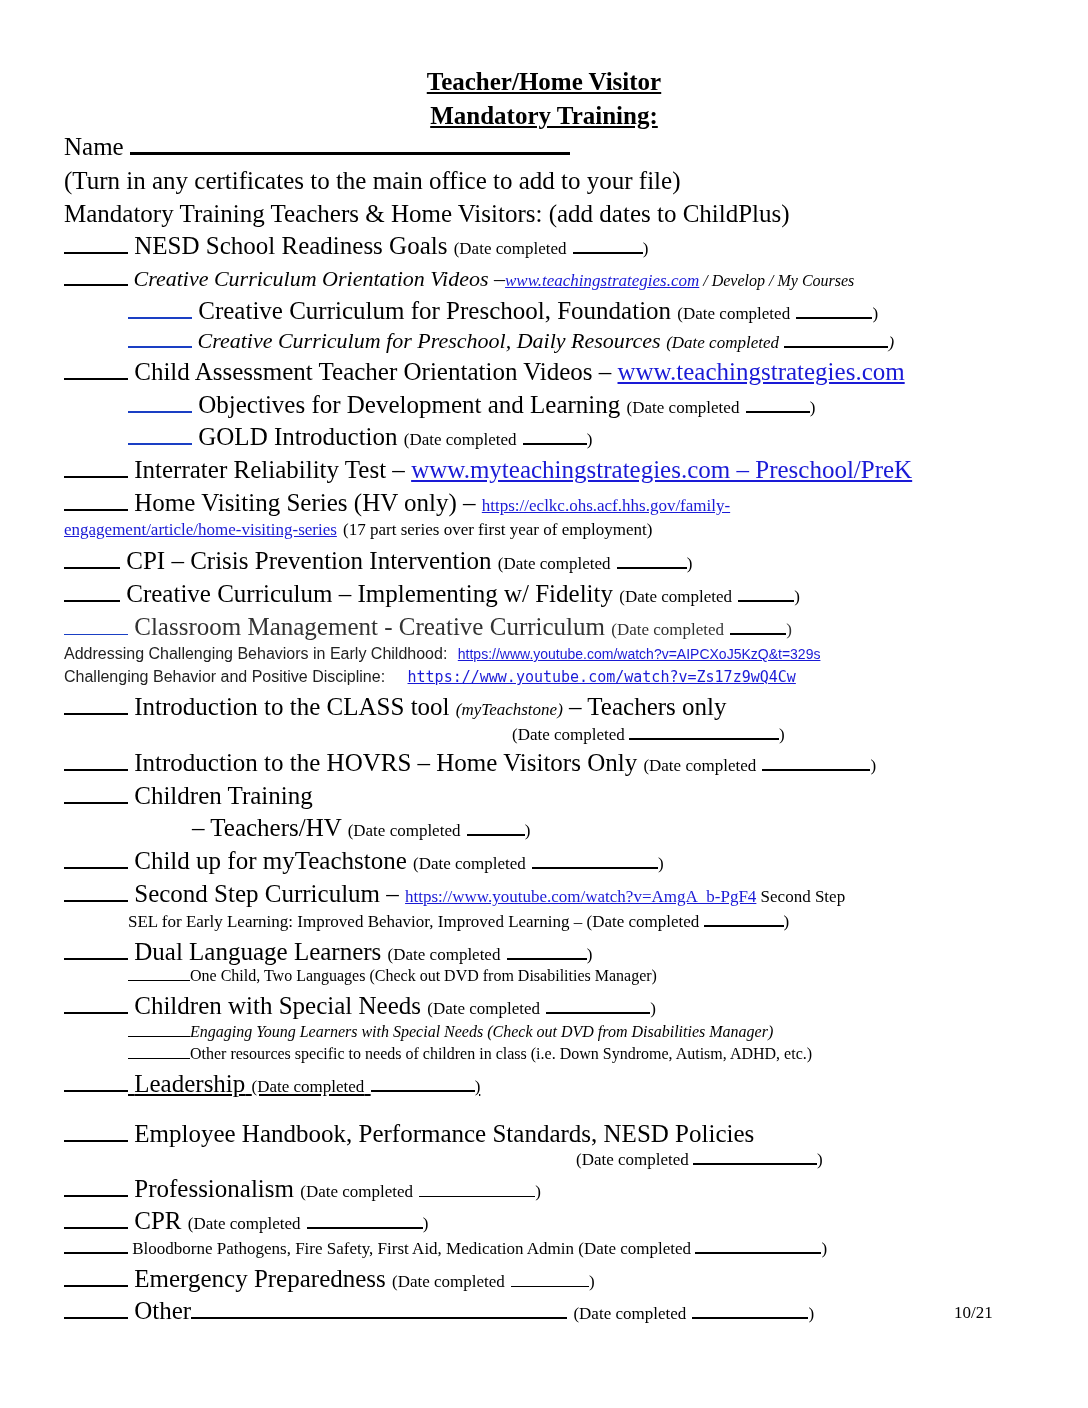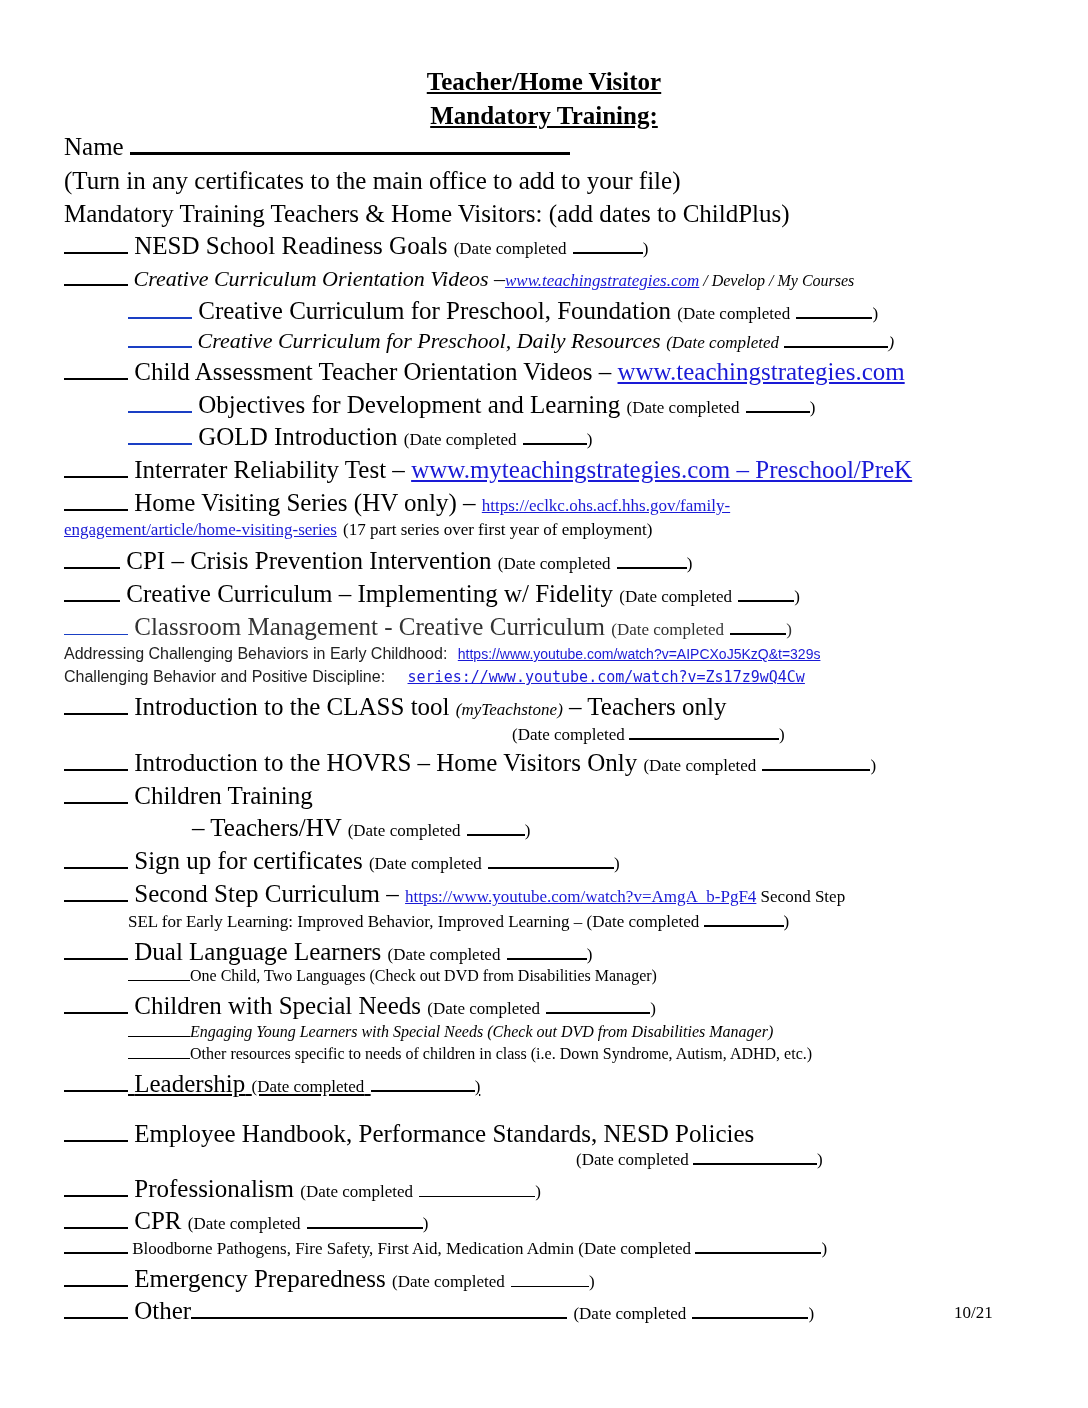--- a/index.html
+++ b/index.html
@@ -114,21 +114,21 @@
   <span class="sm">(Date completed</span>
   <span class="blank" style="width:56px"></span><span class="sm">)</span>
 </div>
 
 <div class="line sans" style="top:646px;">
   <span>Addressing Challenging Behaviors in Early Childhood:</span>
   <span class="link" style="font-size:14px; margin-left:6px">https://www.youtube.com/watch?v=AIPCXoJ5KzQ&amp;t=329s</span>
 </div>
 <div class="line sans" style="top:669px;">
   <span>Challenging Behavior and Positive Discipline:</span>
-  <span class="monolink" style="margin-left:18px">series://www.youtube.com/watch?v=Zs17z9wQ4Cw</span>
+  <span class="monolink" style="margin-left:18px">https://www.youtube.com/watch?v=Zs17z9wQ4Cw</span>
 </div>
 
 <div class="line big" style="top:694px;">
   <span class="blank" style="width:64px"></span>
   <span>Introduction to the CLASS tool </span><span class="ital sm">(myTeachstone)</span><span> – Teachers only</span>
 </div>
 <div class="line sm" style="top:726px; left:512px;">
   <span>(Date completed</span>
   <span class="blank" style="width:150px"></span><span>)</span>
 </div>
@@ -145,21 +145,21 @@
   <span>Children Training</span>
 </div>
 <div class="line big" style="top:815px; left:192px;">
   <span>– Teachers/HV</span>
   <span class="sm">(Date completed</span>
   <span class="blank" style="width:58px"></span><span class="sm">)</span>
 </div>
 
 <div class="line big" style="top:848px;">
   <span class="blank" style="width:64px"></span>
-  <span>Sign up for certificates</span>
+  <span>Child up for myTeachstone</span>
   <span class="sm">(Date completed</span>
   <span class="blank" style="width:126px"></span><span class="sm">)</span>
 </div>
 
 <div class="line big" style="top:881px;">
   <span class="blank" style="width:64px"></span>
   <span>Second Step Curriculum – </span><span class="link sm">https://www.youtube.com/watch?v=AmgA_b-PgF4</span><span class="sm"> Second Step</span>
 </div>
 <div class="line sm" style="top:913px; left:128px;">
   <span>SEL for Early Learning: Improved Behavior, Improved Learning – (Date completed</span>

